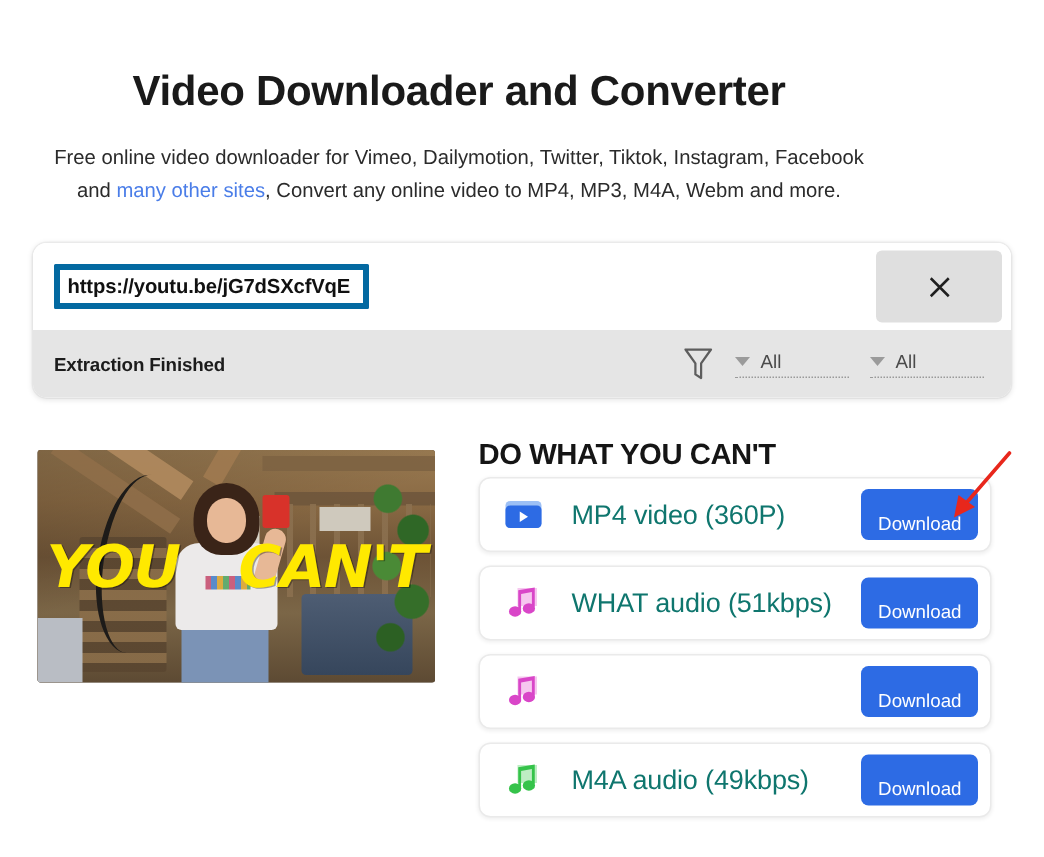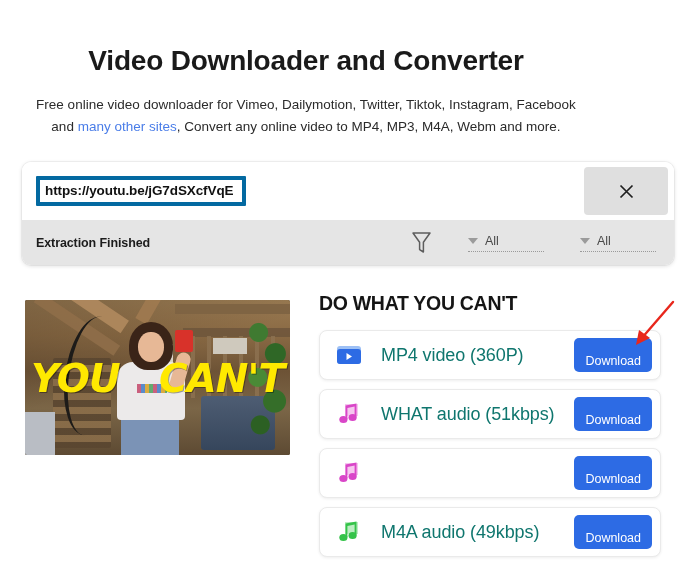--- a/index.html
+++ b/index.html
@@ -109,21 +109,21 @@
   .status-text {
     font-size: 12.5px;
     font-weight: bold;
     color: #1c1c1c;
     letter-spacing: -0.1px;
   }
   .status-right {
     margin-left: auto;
     display: flex;
     align-items: center;
-    gap: 36px;
+    gap: 14px;
   }
   .funnel-icon { display: block; }
   .select-box {
     display: flex;
     align-items: center;
     gap: 7px;
     width: 76px;
     padding-bottom: 3px;
     border-bottom: 1px dotted #9a9a9a;
     cursor: pointer;
@@ -255,21 +255,21 @@
   .list-col {
     padding-left: 29px;
     padding-top: 2px;
     width: 371px;
   }
   .video-title {
     font-size: 19.5px;
     font-weight: bold;
     color: #151515;
     letter-spacing: -0.3px;
-    margin-bottom: 15px;
+    margin-bottom: 3px;
   }
   .fmt-row {
     position: relative;
     display: flex;
     align-items: center;
     height: 50px;
     margin-bottom: 9px;
     background: #ffffff;
     border: 1px solid #eaeaea;
     border-radius: 8px;

